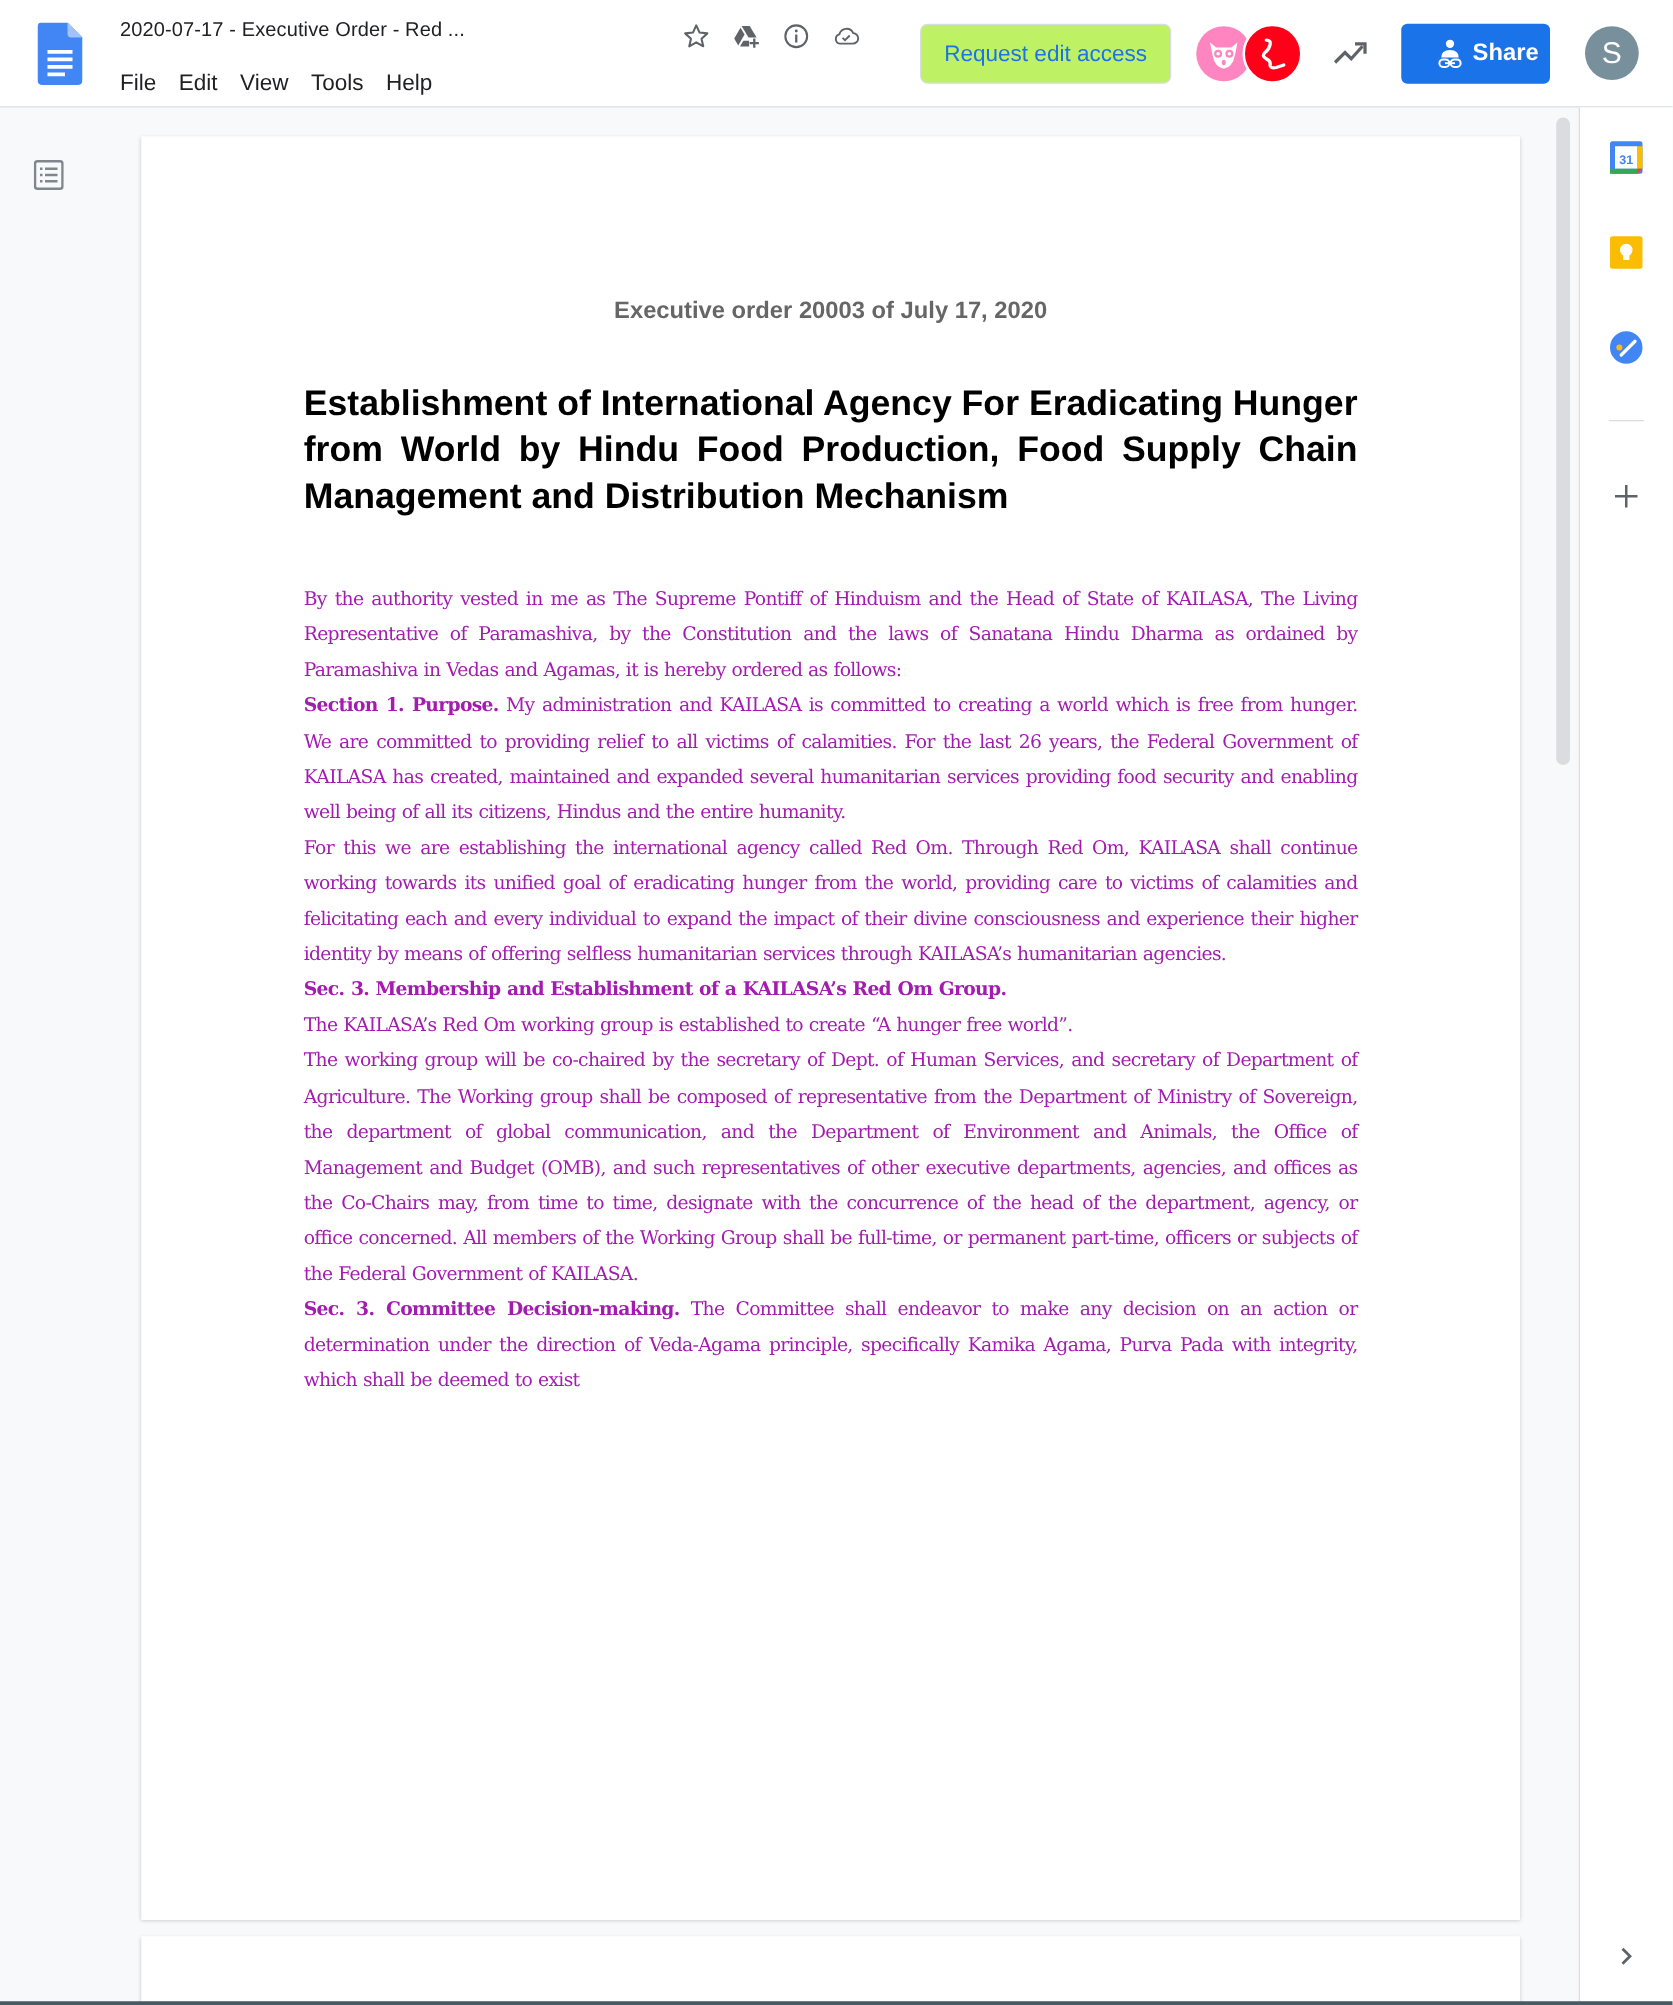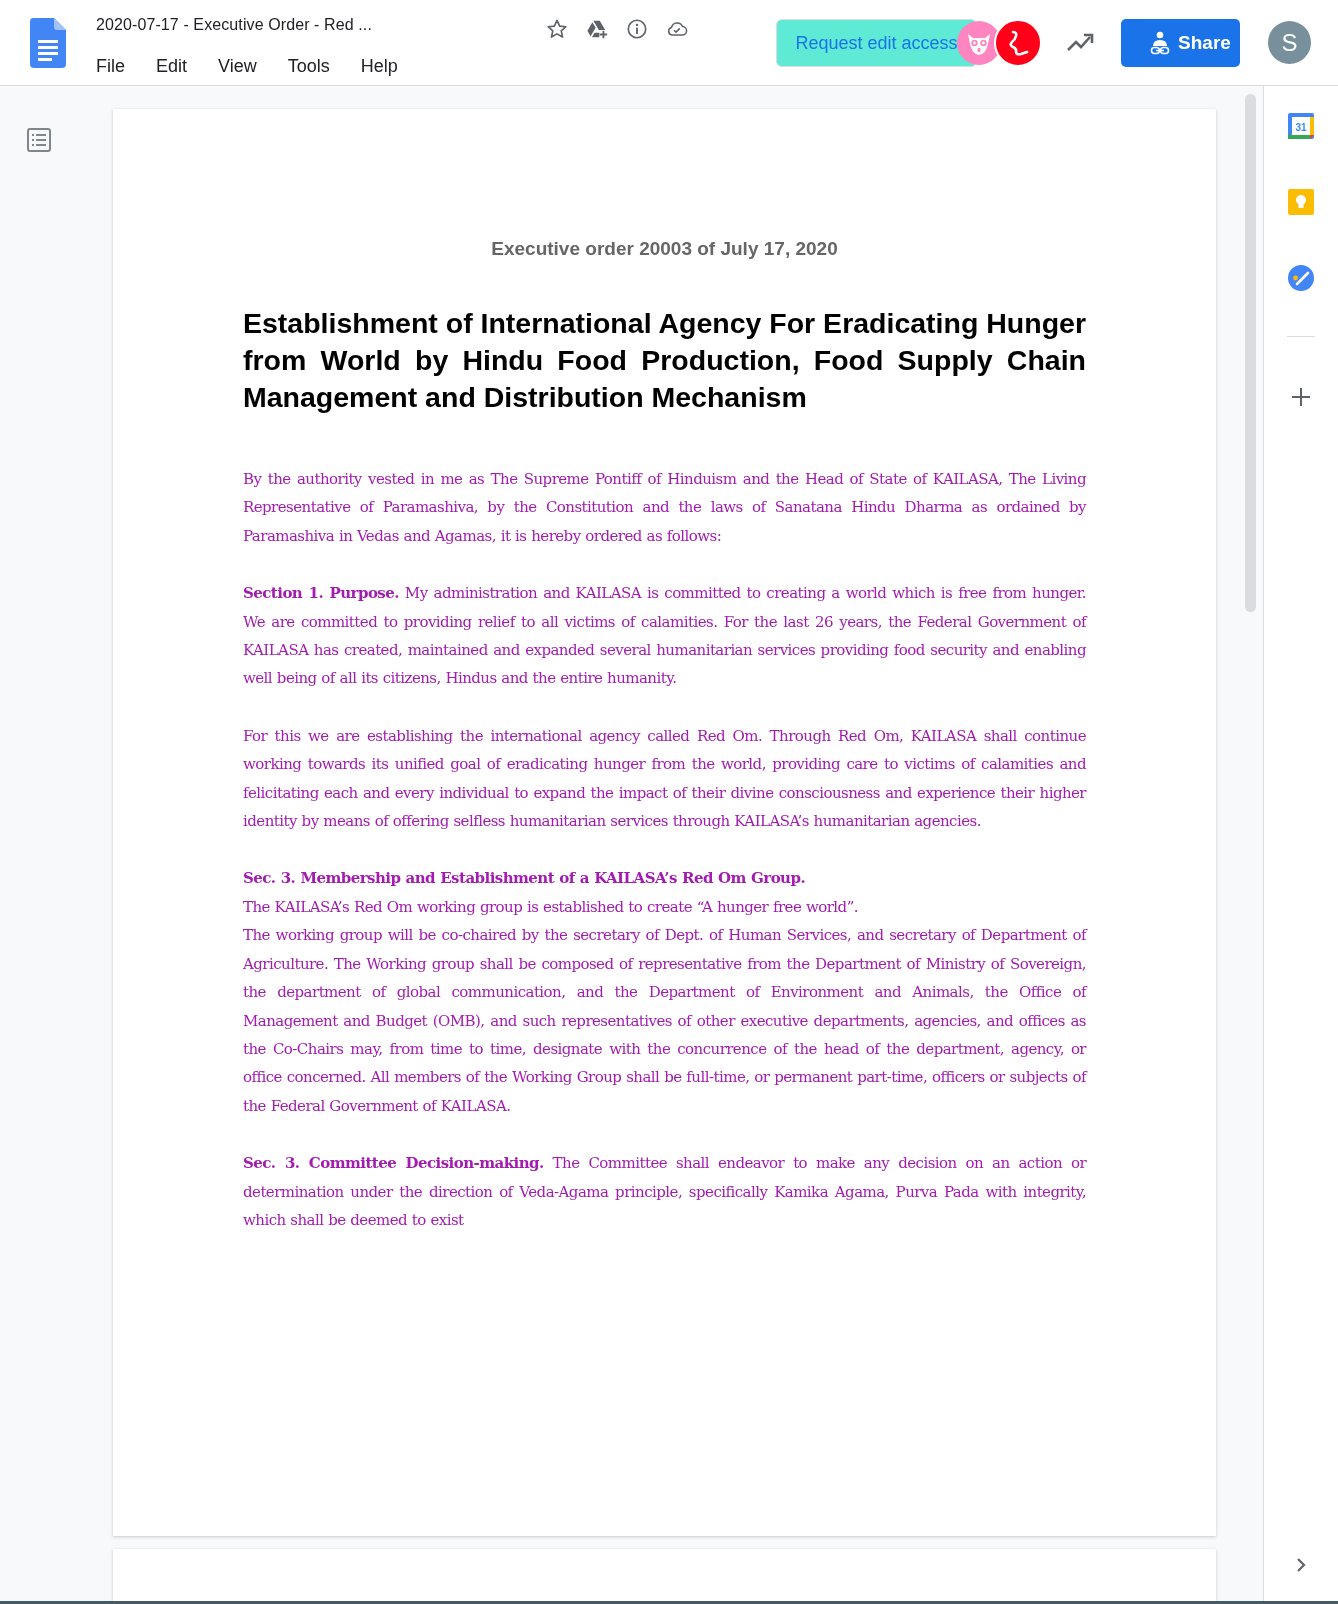--- a/index.html
+++ b/index.html
@@ -4,24 +4,24 @@
 <style>
   * { box-sizing: border-box; margin: 0; padding: 0; }
   html, body { width: 1338px; height: 1604px; overflow: hidden; background: #f8f9fa; font-family: "Liberation Sans", sans-serif; }
 
   
   .header { position: absolute; left: 0; top: 0; width: 1338px; height: 86px; background: #fff; border-bottom: 1px solid #dadce0; }
   .doc-logo { position: absolute; left: 30px; top: 18px; width: 36px; height: 50px; }
   .title { position: absolute; left: 96px; top: 16px; font-size: 16px; color: #202124; white-space: nowrap; letter-spacing: 0.1px; }
   .title-icons { position: absolute; left: 546px; top: 18px; display: flex; gap: 18px; align-items: center; }
   .title-icons .ic { width: 22px; height: 22px; display: flex; align-items: center; justify-content: center; cursor: pointer; }
-  .menu { position: absolute; left: 96px; top: 54px; display: flex; gap: 13px; }
+  .menu { position: absolute; left: 96px; top: 54px; display: flex; gap: 0; }
   .menu-item { font-size: 18px; color: #202124; padding: 2px 9px 2px 0; margin-right: 9px; cursor: pointer; }
 
-  .req-btn { position: absolute; left: 776px; top: 19px; width: 201px; height: 48px; border: 1px solid #dadce0; border-radius: 6px; background: #5eead4; color: #1a73e8; font-size: 18px; font-family: "Liberation Sans", sans-serif; display: flex; align-items: center; justify-content: center; cursor: pointer; }
+  .req-btn { position: absolute; left: 736px; top: 19px; width: 201px; height: 48px; border: 1px solid #dadce0; border-radius: 6px; background: #bef264; color: #1a73e8; font-size: 18px; font-family: "Liberation Sans", sans-serif; display: flex; align-items: center; justify-content: center; cursor: pointer; }
 
   .avatar-anon { position: absolute; top: 21px; width: 44px; height: 44px; border-radius: 50%; display: flex; align-items: center; justify-content: center; }
   .avatar-a { left: 957px; background: #ff85c0; }
   .avatar-b { left: 994px; background: #ff0018; border: 2px solid #fff; width: 48px; height: 48px; top: 19px; }
 
   .activity { position: absolute; left: 1066px; top: 30px; width: 30px; height: 26px; cursor: pointer; }
 
   .share-btn { position: absolute; left: 1121px; top: 19px; width: 119px; height: 48px; border-radius: 5px; background: #1a73e8; color: #fff; font-size: 19px; display: flex; align-items: center; justify-content: center; gap: 8px; cursor: pointer; font-weight: bold; padding-left: 20px; }
   .user-avatar { position: absolute; left: 1268px; top: 21px; width: 43px; height: 43px; border-radius: 50%; background: #78909c; color: #fff; font-size: 24px; display: flex; align-items: center; justify-content: center; cursor: pointer; }
 
@@ -31,21 +31,21 @@
   
   .page { position: absolute; left: 113px; top: 109px; width: 1103px; height: 1427px; background: #fff; box-shadow: 0 1px 3px rgba(60,64,67,0.25); }
   .page2 { position: absolute; left: 113px; top: 1549px; width: 1103px; height: 70px; background: #fff; box-shadow: 0 1px 3px rgba(60,64,67,0.25); }
   .content { position: absolute; left: 130px; top: 128px; width: 843px; }
 
   .eo-label { font-family: "Liberation Sans", sans-serif; font-weight: bold; font-size: 19px; color: #666666; line-height: 24px; text-align: center; }
   .eo-title { font-family: "Liberation Sans", sans-serif; font-weight: bold; font-size: 28.5px; color: #000; line-height: 37px; text-align: justify; text-align-last: left; margin-top: 44px; }
   .para { font-family: "DejaVu Serif", serif; font-size: 15px; color: #a21caf; line-height: 28.4px; text-align: justify; letter-spacing: -0.55px; word-spacing: 0.5px; }
   .para.last-left { text-align-last: left; }
   .p1 { margin-top: 49px; }
-  .gap { margin-top: 29px; }
+  .gap { }
   .para b { font-weight: bold; }
 
   
   .scroll-track { position: absolute; left: 1238px; top: 88px; width: 24px; height: 1516px; }
   .scroll-thumb { position: absolute; left: 1245px; top: 94px; width: 11px; height: 518px; background: #dadce0; border-radius: 6px; cursor: pointer; }
 
   
   .side-panel { position: absolute; left: 1263px; top: 86px; width: 75px; height: 1518px; background: #fff; border-left: 1px solid #dadce0; }
   .side-ic { position: absolute; left: 1287px; width: 28px; height: 28px; cursor: pointer; }
   .side-divider { position: absolute; left: 1287px; top: 336px; width: 28px; height: 1px; background: #dadce0; }

